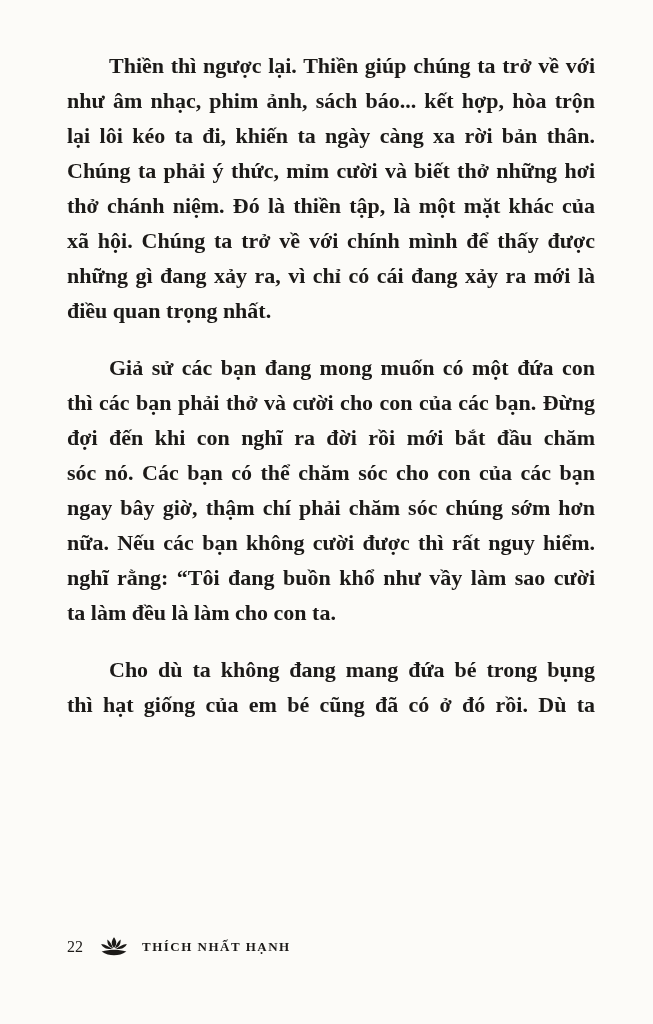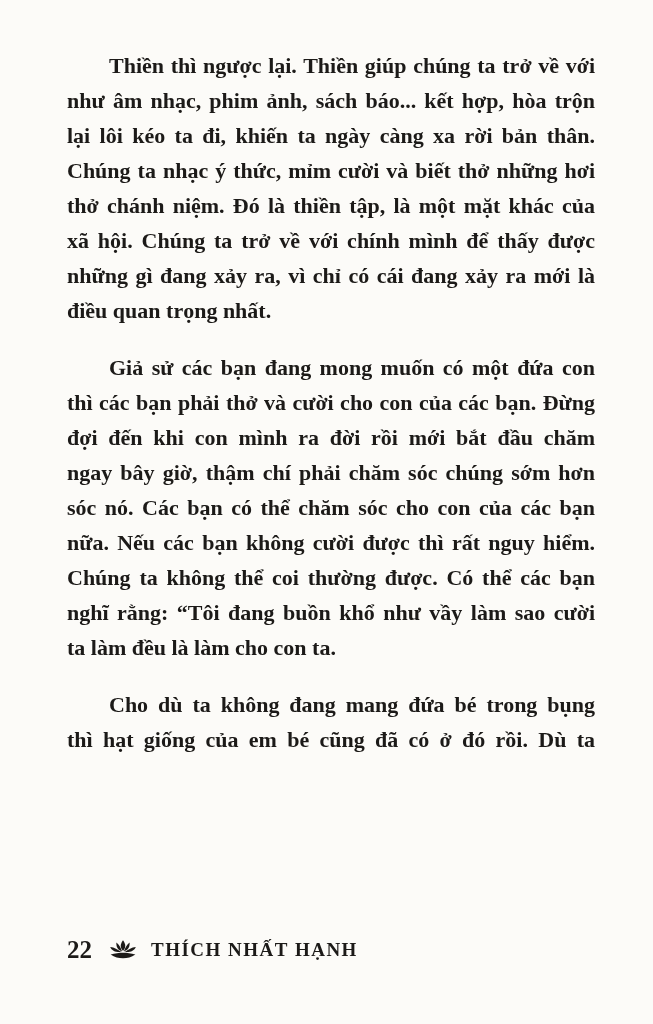--- a/index.html
+++ b/index.html
@@ -46,61 +46,60 @@
     text-align-last: left;
   }
   .footer {
     position: absolute;
     left: 67px;
     top: 936px;
     display: flex;
     align-items: center;
   }
   .pagenum {
-    font-size: 25px;
-    font-weight: 700;
+    font-size: 16px;
+    font-weight: 400;
     margin-right: 16px;
   }
   .lotus {
     display: inline-flex;
     align-items: center;
     margin-right: 13px;
   }
   .lotus svg {
     display: block;
   }
   .author {
-    font-size: 19px;
+    font-size: 13px;
     font-weight: 700;
     letter-spacing: 1.5px;
   }
 </style>
 </head>
 <body style="--bg: #fcfbf8; --ink: #1c1a18;">
 
 <div class="page">
   <div class="text-block" id="text-block">
       <div class="paragraph">
         <div class="line first">Thiền thì ngược lại. Thiền giúp chúng ta trở về với</div>
         <div class="line">như âm nhạc, phim ảnh, sách báo... kết hợp, hòa trộn</div>
         <div class="line">lại lôi kéo ta đi, khiến ta ngày càng xa rời bản thân.</div>
-        <div class="line">Chúng ta nhạc ý thức, mỉm cười và biết thở những hơi</div>
+        <div class="line">Chúng ta phải ý thức, mỉm cười và biết thở những hơi</div>
         <div class="line">thở chánh niệm. Đó là thiền tập, là một mặt khác của</div>
         <div class="line">xã hội. Chúng ta trở về với chính mình để thấy được</div>
         <div class="line">những gì đang xảy ra, vì chỉ có cái đang xảy ra mới là</div>
         <div class="line plast">điều quan trọng nhất.</div>
       </div>
       <div class="paragraph">
         <div class="line first">Giả sử các bạn đang mong muốn có một đứa con</div>
         <div class="line">thì các bạn phải thở và cười cho con của các bạn. Đừng</div>
-        <div class="line">đợi đến khi con mình ra đời rồi mới bắt đầu chăm</div>
+        <div class="line">đợi đến khi con nghĩ ra đời rồi mới bắt đầu chăm</div>
+        <div class="line">sóc nó. Các bạn có thể chăm sóc cho con của các bạn</div>
         <div class="line">ngay bây giờ, thậm chí phải chăm sóc chúng sớm hơn</div>
-        <div class="line">sóc nó. Các bạn có thể chăm sóc cho con của các bạn</div>
         <div class="line">nữa. Nếu các bạn không cười được thì rất nguy hiểm.</div>
-        <div class="line">Chúng ta không thể coi thường được. Có thể các bạn</div>
         <div class="line">nghĩ rằng: “Tôi đang buồn khổ như vầy làm sao cười</div>
         <div class="line plast">ta làm đều là làm cho con ta.</div>
       </div>
       <div class="paragraph">
         <div class="line first">Cho dù ta không đang mang đứa bé trong bụng</div>
         <div class="line">thì hạt giống của em bé cũng đã có ở đó rồi. Dù ta</div>
       </div>
     </div>
 
   <div class="footer">

